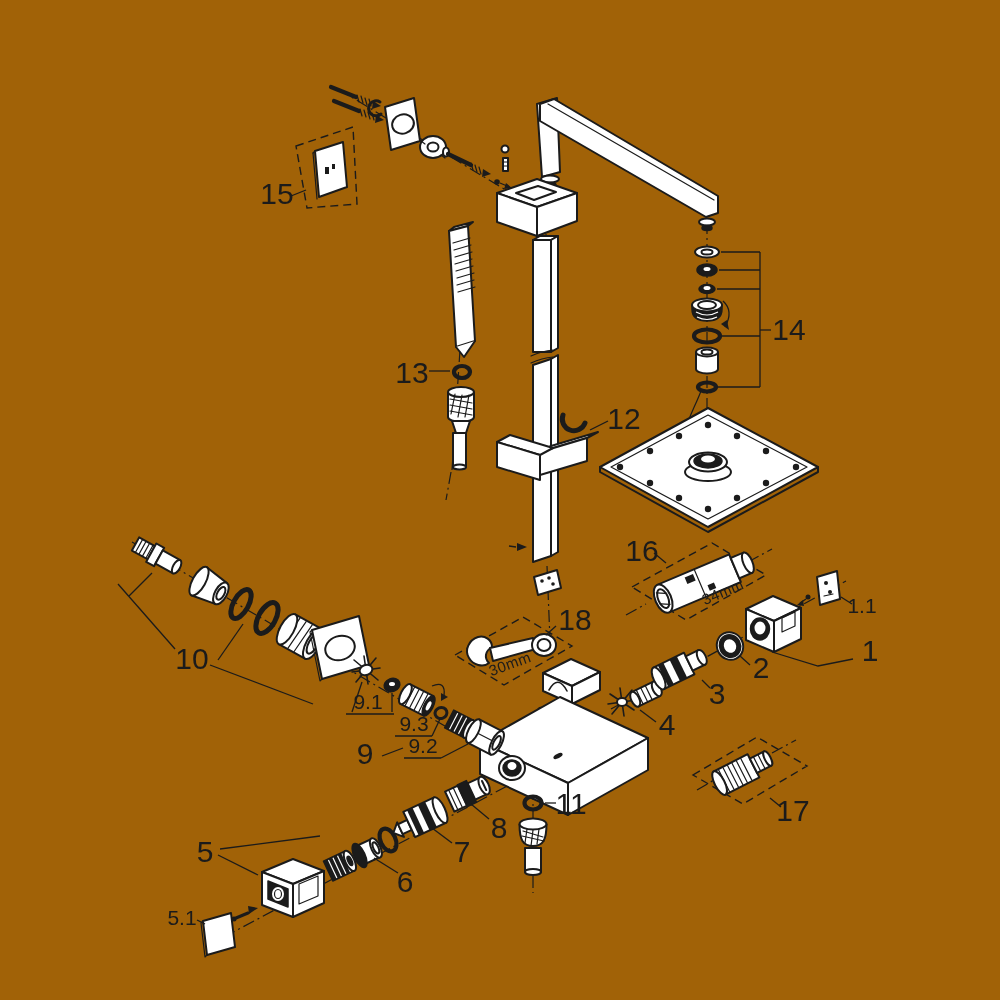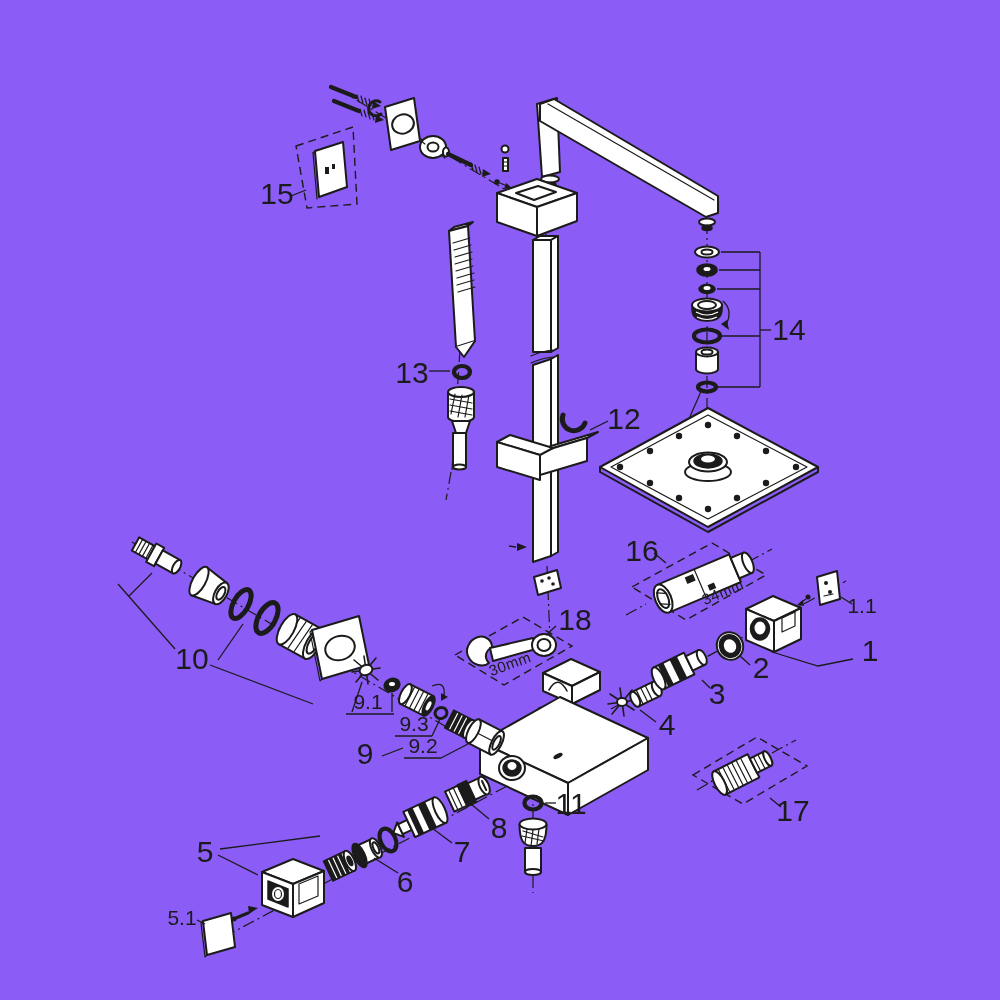--- a/index.html
+++ b/index.html
@@ -1,16 +1,16 @@
 <!DOCTYPE html>
 <html><head>
 <meta charset="utf-8">
 <style>
   html,body{margin:0;padding:0;background:#fff}
-  #stage{position:relative;width:1000px;height:1000px;background:#8b5cf6;overflow:hidden}
+  #stage{position:relative;width:1000px;height:1000px;background:#a16207;overflow:hidden}
   svg{position:absolute;left:0;top:0}
   .s  {stroke:#1b1b1b;stroke-width:2;fill:none;stroke-linejoin:round;stroke-linecap:round}
   .sw {stroke:#1b1b1b;stroke-width:2;fill:#ffffff;stroke-linejoin:round}
   .sb {stroke:#1b1b1b;stroke-width:1.5;fill:#1b1b1b;stroke-linejoin:round}
   .b  {fill:#1b1b1b;stroke:none}
   .wf {fill:#ffffff;stroke:none}
   .t1 {stroke-width:1.2}
   .t15{stroke-width:1.6}
   .t3 {stroke-width:3}
   .t4 {stroke-width:4.2}

